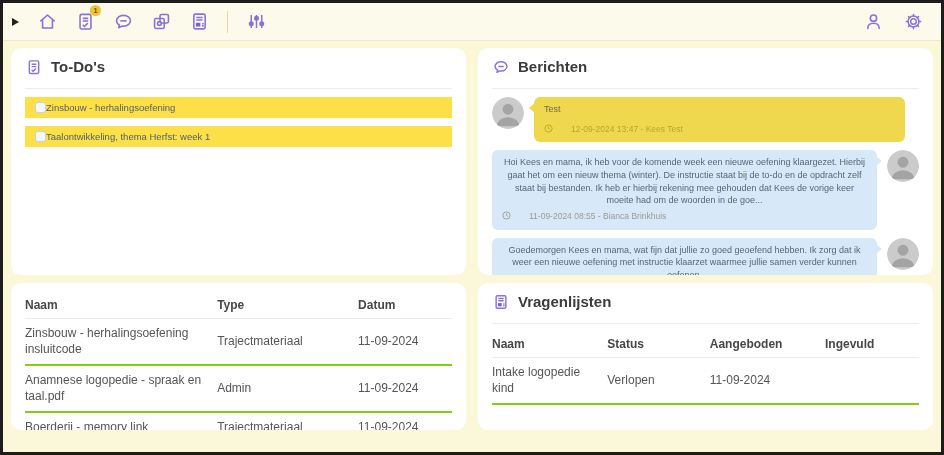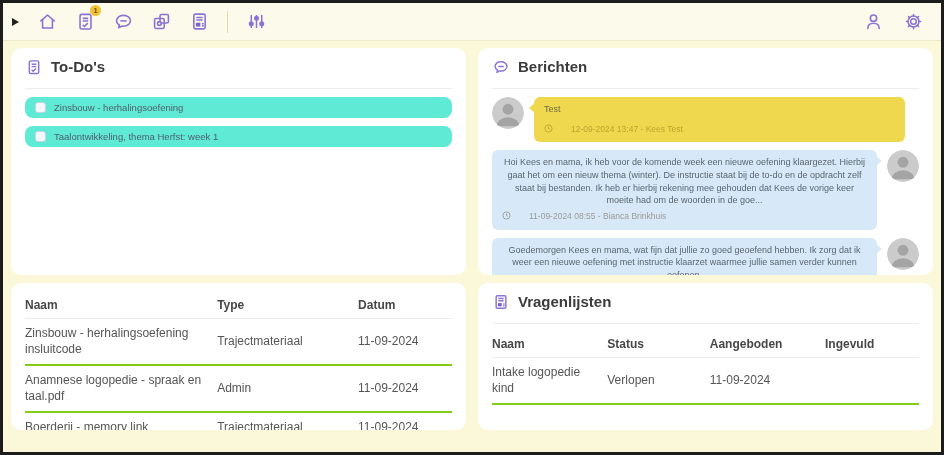--- a/index.html
+++ b/index.html
@@ -53,22 +53,22 @@
   }
   .panel-head {
     display:flex; gap:8px;
     padding-bottom:8px; margin-bottom:8px;
     border-bottom:1px solid #ececec;
   }
   .panel-title { font-size:15px; font-weight:bold; color:#3b3b3b; }
 
   
   .todo {
-    background:#5eead4; border-radius:8px;
-    display:flex; align-items:center; gap:8px;
+    background:#fde047; border-radius:0;
+    display:flex; align-items:center; 
     padding:5px 10px; margin-bottom:8px;
     font-size:9.5px; color:#51606e; cursor:pointer;
   }
   .todo-cb { width:11px; height:11px; border:1px solid #c3d4e6; background:#f4f8fc; border-radius:3px; flex-shrink:0; }
 
   
   .msg { display:flex; align-items:flex-start; margin-bottom:8px; }
   .avatar { width:32px; height:32px; border-radius:50%; overflow:hidden; flex-shrink:0; }
   .avatar svg { display:block; }
   .bubble {

